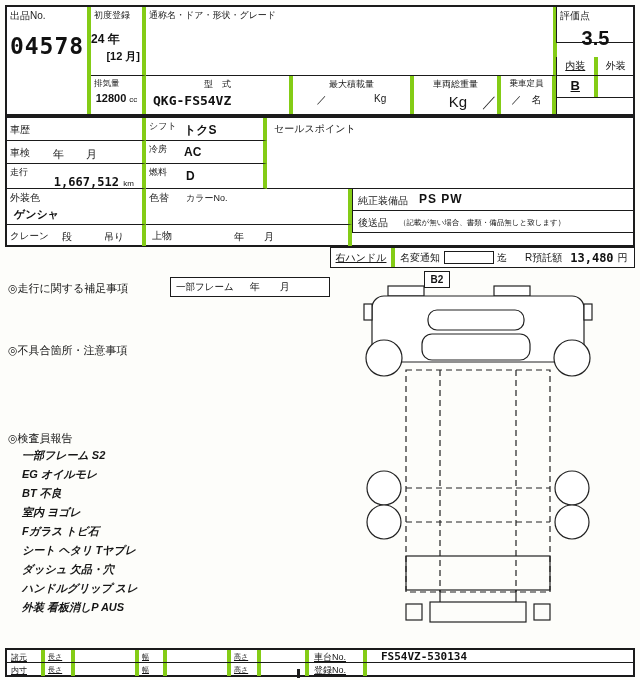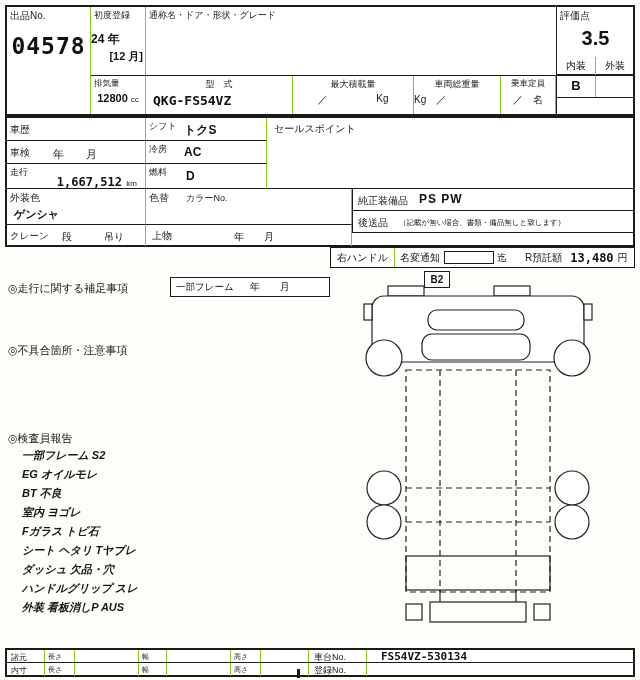--- a/index.html
+++ b/index.html
@@ -2,21 +2,21 @@
 <html><head>
 <meta charset="utf-8">
 <style>
   * { margin:0; padding:0; box-sizing:border-box; }
   html,body { background:#e8e8e5; }
   body { font-family:"Liberation Sans","DejaVu Sans",sans-serif; color:#161616; }
   .sheet { position:relative; width:640px; height:680px; background:#fdfdfa; overflow:hidden; margin:0 auto; }
   .tbl { position:absolute; border:2px solid #1b1b1b; background:#fff; }
   .box { position:absolute; border:1px solid #1b1b1b; background:#fff; }
   .cell { position:absolute; }
-  .br { border-right:1px solid #84cc16; }
+  .br { border-right:4px solid #84cc16;text-decoration:underline; }
   .bb { border-bottom:1px solid #1b1b1b; }
   .bl { border-left:1px solid #1b1b1b; }
   .cl  { position:absolute; top:2px; left:3px; font-size:9px; white-space:nowrap; color:#222; }
   .clc { position:absolute; top:2px; left:0; right:0; text-align:center; font-size:9px; white-space:nowrap; color:#222; }
   .cv  { position:absolute; white-space:nowrap; }
   .pv  { font-weight:bold; color:#111; }
   .mono { font-family:"DejaVu Sans Mono","Liberation Mono",monospace; }
   .title { position:absolute; font-size:11px; white-space:nowrap; }
   .report-line { font-size:11px; line-height:19px; white-space:nowrap; font-weight:bold;font-style:italic; }
   .flexrow { display:flex; align-items:center; }
@@ -37,21 +37,21 @@
     <div class="cell br bb" style="left:84px;top:0;width:55px;height:69px">
       <span class="cl">初度登録</span>
       <div class="cv pv" style="top:24px;left:0;right:4px;font-size:12px">24 年</div>
       <div class="cv pv" style="top:42px;left:0;right:2px;text-align:right;font-size:11px">[12 月]</div>
     </div>
 
     <div class="cell br bb" style="left:139px;top:0;width:411px;height:69px">
       <span class="cl">通称名・ドア・形状・グレード</span>
     </div>
 
-    <div class="cell bl bb" style="left:549px;top:0;width:78px;height:68px">
+    <div class="cell bl bb" style="left:549px;top:0;width:78px;height:36px">
       <span class="cl" style="font-size:10px">評価点</span>
       <div class="cv pv" style="top:20px;left:0;right:0;text-align:center;font-size:20px">3.5</div>
     </div>
 
     <div class="cell bl bb flexrow" style="left:549px;top:50px;width:78px;height:19px">
       <span class="br" style="flex:1;text-align:center;font-size:10px;height:100%;line-height:17px">内装</span>
       <span style="flex:1;text-align:center;font-size:10px">外装</span>
     </div>
 
     <div class="cell bl bb flexrow" style="left:549px;top:69px;width:78px;height:22px">
@@ -77,21 +77,21 @@
     <div class="cell br" style="left:286px;top:69px;width:121px;height:38px">
       <span class="clc">最大積載量</span>
       <div class="cv" style="top:17px;left:0;right:0;display:flex;justify-content:space-around;font-size:10px">
         <span>／</span>
         <span>Kg</span>
       </div>
     </div>
 
     <div class="cell br" style="left:407px;top:69px;width:87px;height:38px">
       <span class="clc">車両総重量</span>
-      <div class="cv" style="top:17px;left:0;right:0;text-align:left;font-size:10px">Kg　／</div>
+      <div class="cv" style="top:17px;left:0;right:0;text-align:right;font-size:15px">Kg　／</div>
     </div>
 
     <div class="cell br" style="left:494px;top:69px;width:55px;height:38px">
       <span class="clc" style="font-size:8.5px">乗車定員</span>
       <div class="cv" style="top:17px;left:0;right:0;text-align:center;font-size:10px">／　名</div>
     </div>
   </div>
 
   <div class="tbl" style="left:5px;top:116px;width:630px;height:131px">
 

